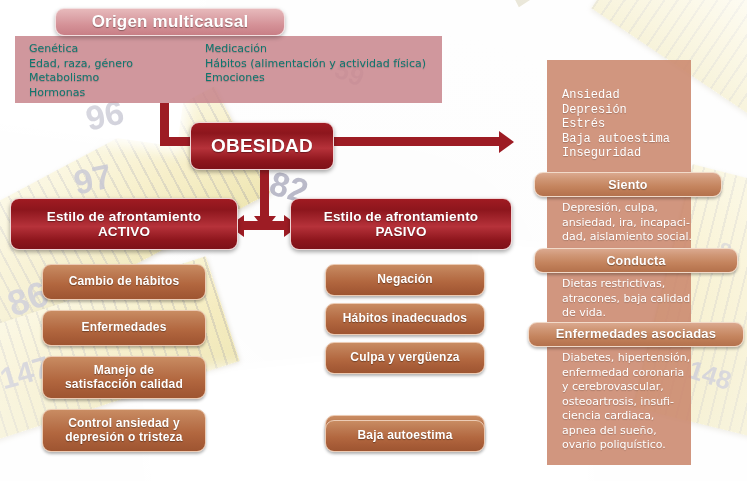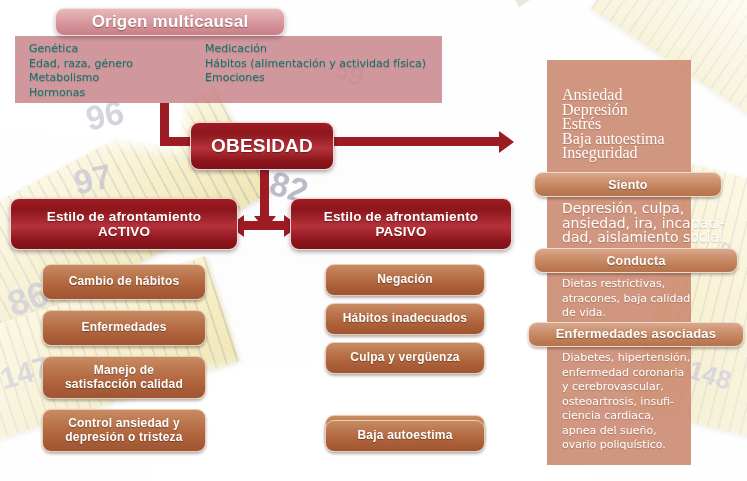--- a/index.html
+++ b/index.html
@@ -207,28 +207,28 @@
 PASIVO</div>
 
   <div class="pill brown item" style="left:325px;top:264px;width:160px;height:32px;white-space:pre-line;">Negación</div>
   <div class="pill brown item" style="left:325px;top:303px;width:160px;height:32px;white-space:pre-line;">Hábitos inadecuados</div>
   <div class="pill brown item" style="left:325px;top:342px;width:160px;height:32px;white-space:pre-line;">Culpa y vergüenza</div>
   <div class="pill brown item" style="left:325px;top:381px;width:160px;height:32px;white-space:pre-line;margin-top:34px;">Ansiedad y tristeza</div>
   <div class="pill brown item" style="left:325px;top:420px;width:160px;height:32px;white-space:pre-line;">Baja autoestima</div>
 
   <div class="panel panel-salmon" style="left:547px;top:60px;width:144px;height:405px;"></div>
 
-  <div class="ptext" style="position:absolute;left:562px;top:88px;width:175px;color:#fff;font-family:Liberation Serif, serif;font-size:16px;line-height:14.5px;white-space:pre-line;text-shadow:0 1px 1px rgba(0,0,0,.2);">Ansiedad
+  <div class="ptext" style="position:absolute;left:562px;top:88px;width:175px;color:#fff;font-family:Liberation Mono, monospace;font-size:12px;line-height:14.5px;white-space:pre-line;text-shadow:0 1px 1px rgba(0,0,0,.2);">Ansiedad
 Depresión
 Estrés
 Baja autoestima
 Inseguridad</div>
 
   <div class="pill salmon hdr-sm" style="left:534px;top:172px;width:188px;height:25px;">Siento</div>
-  <div class="ptext" style="position:absolute;left:562px;top:201px;width:180px;color:#fff;font-family:'DejaVu Sans',sans-serif;font-size:14px;line-height:14.5px;white-space:pre-line;text-shadow:0 1px 1px rgba(0,0,0,.2);">Depresión, culpa,
+  <div class="ptext" style="position:absolute;left:562px;top:201px;width:180px;color:#fff;font-family:'DejaVu Sans',sans-serif;font-size:11px;line-height:14.5px;white-space:pre-line;text-shadow:0 1px 1px rgba(0,0,0,.2);">Depresión, culpa,
 ansiedad, ira, incapaci-
 dad, aislamiento social.</div>
 
   <div class="pill salmon hdr-sm" style="left:534px;top:248px;width:204px;height:25px;">Conducta</div>
   <div class="ptext" style="position:absolute;left:562px;top:277px;width:182px;color:#fff;font-family:'DejaVu Sans',sans-serif;font-size:11px;line-height:14.5px;white-space:pre-line;text-shadow:0 1px 1px rgba(0,0,0,.2);">Dietas restrictivas,
 atracones, baja calidad
 de vida.</div>
 
   <div class="pill salmon hdr-sm" style="left:528px;top:322px;width:216px;height:25px;font-size:13px;">Enfermedades asociadas</div>
   <div class="ptext" style="position:absolute;left:562px;top:351px;width:182px;color:#fff;font-family:'DejaVu Sans',sans-serif;font-size:11px;line-height:14.5px;white-space:pre-line;text-shadow:0 1px 1px rgba(0,0,0,.2);">Diabetes, hipertensión,

